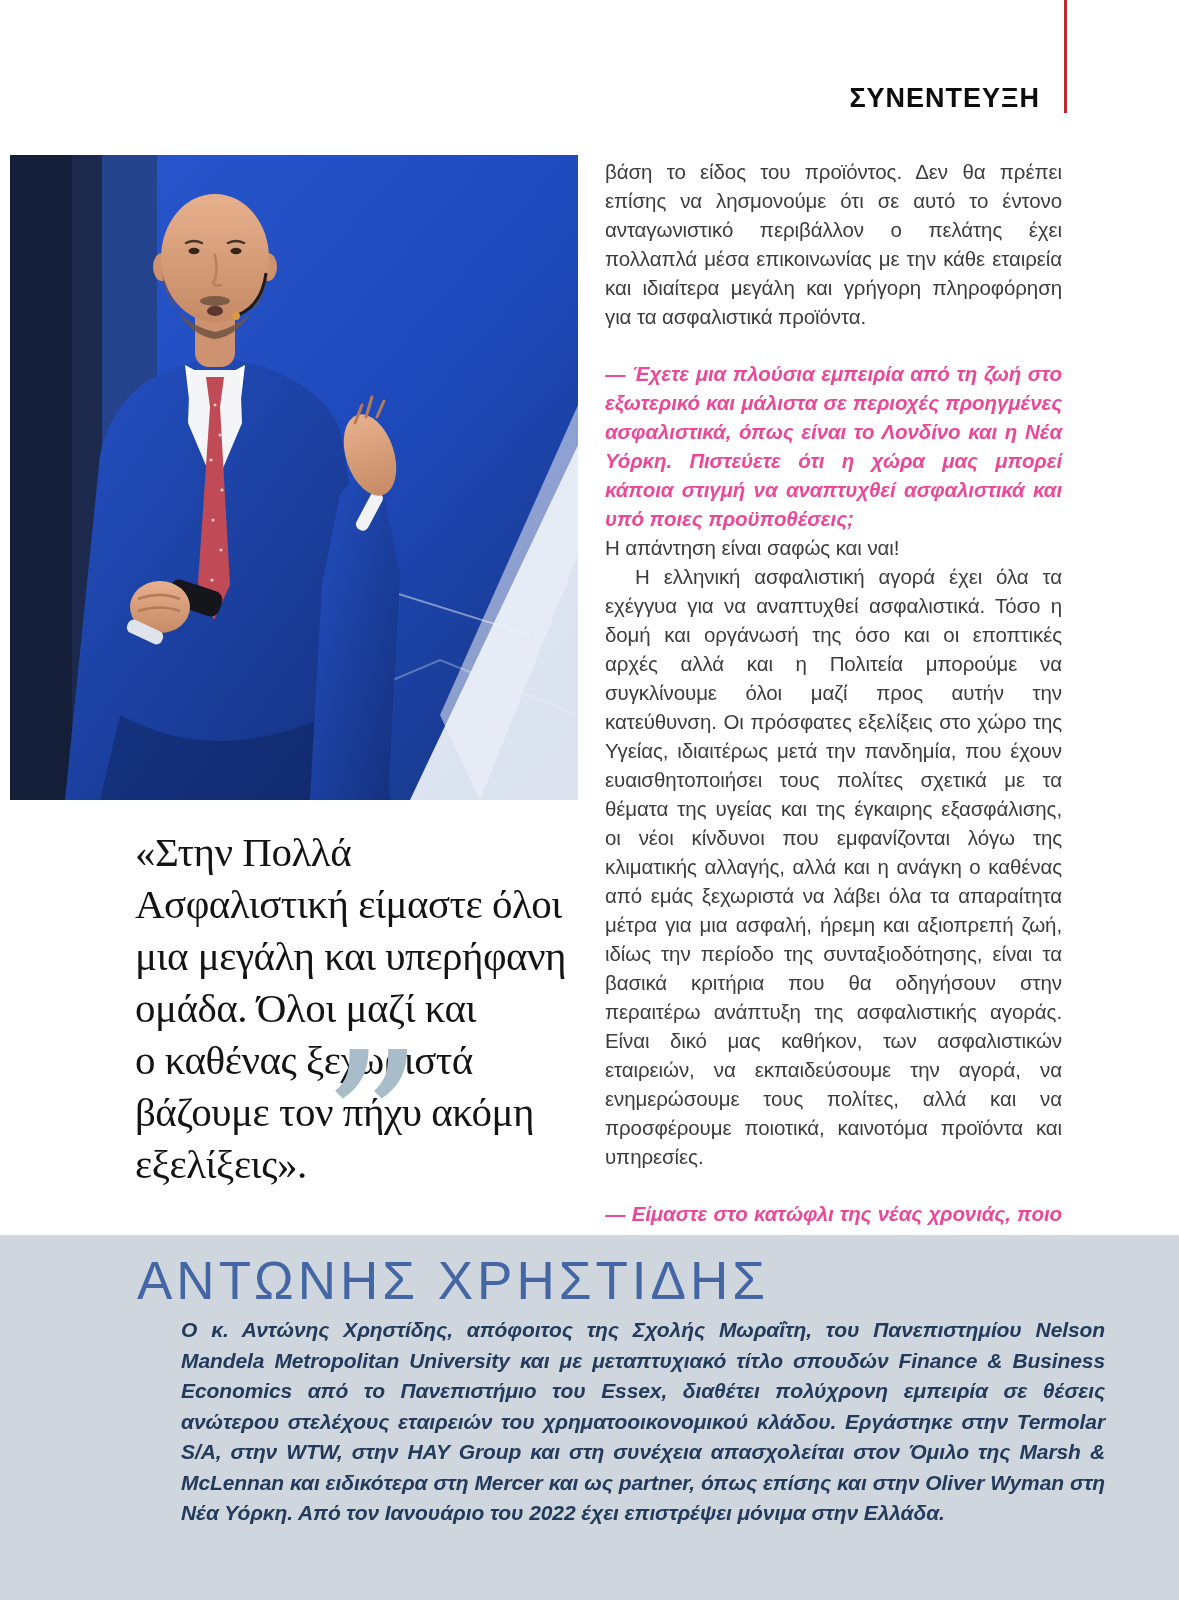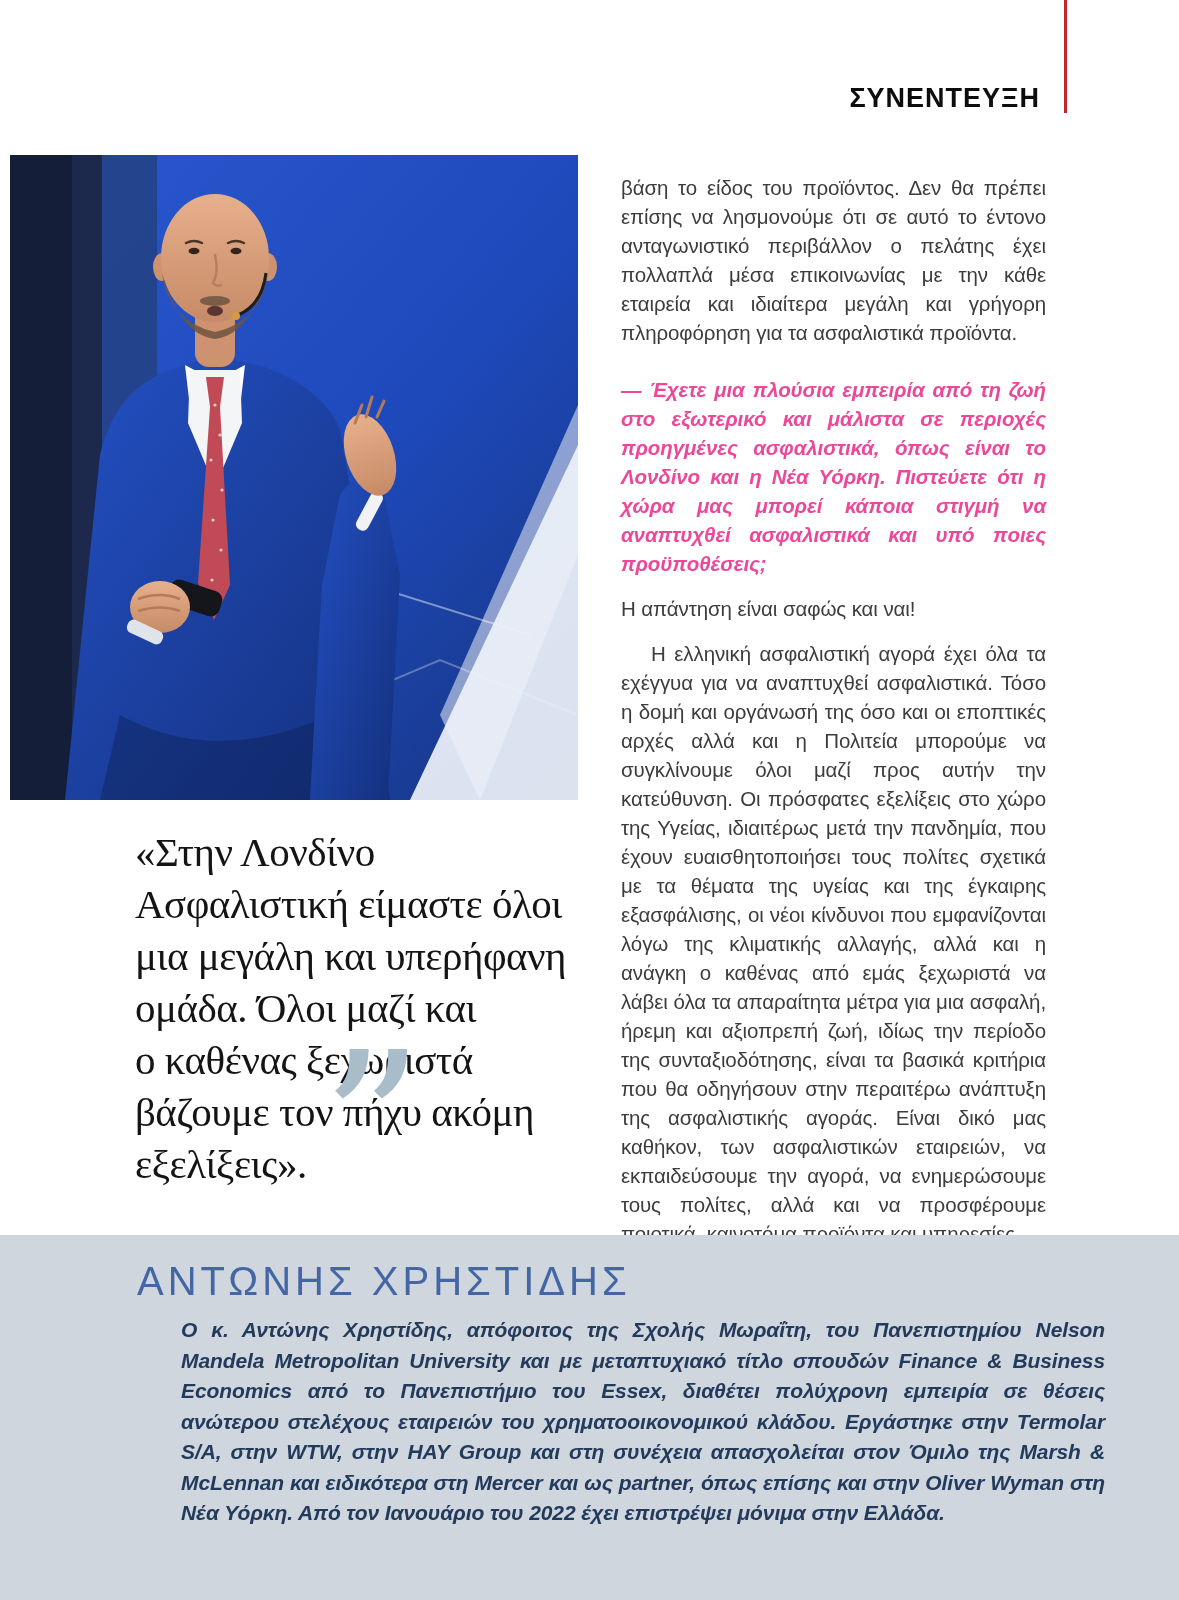--- a/index.html
+++ b/index.html
@@ -24,33 +24,33 @@
   #quote-mark{
     position:absolute;left:186px;top:200px;font-size:200px;line-height:1;
     color:#a9bcc9;font-family:"DejaVu Serif","Liberation Serif",serif;pointer-events:none;
   }
   
   #article-col{
     position:absolute;left:605px;top:157px;width:457px;
     font-size:20.5px;line-height:29px;color:#3c3c3c;text-align:justify;
     letter-spacing:-0.1px;
   }
-  #article-col p{margin:16px;}
+  #article-col p{margin:0;}
   #article-col p.gap{margin-top:28px;}
   #article-col p.q{font-weight:700;font-style:italic;color:#ec4899;}
   #article-col p.indent{text-indent:30px;}
   .nai-badge{
     display:inline-block;background:#cf2127;color:#ffffff;border-top:3px solid #f0d43c;
     font-size:9.5px;font-weight:700;line-height:11px;padding:0 3px 1px 3px;
     letter-spacing:.5px;vertical-align:baseline;margin-left:5px;font-style:normal;
   }
   
   #bio-panel{position:absolute;left:0;top:1235px;width:1179px;height:365px;background:#cfd6dd;}
   #bio-name{
-    position:absolute;left:137px;top:24px;font-size:40px;line-height:44px;
+    position:absolute;left:137px;top:24px;font-size:53px;line-height:44px;
     font-weight:400;letter-spacing:4px;color:#4466a4;
   }
   #bio-text{
     position:absolute;left:137px;top:80px;width:924px;
     font-size:21px;line-height:30.5px;font-weight:700;font-style:italic;
     color:#223a5c;text-align:justify;letter-spacing:-0.1px;margin-left:44px;
   }
 </style>
 </head>
 <body>
@@ -125,21 +125,21 @@
       <circle cx="226" cy="161" r="4" fill="#d99a3f"></circle>
 
       <rect x="158" y="430" width="54" height="26" rx="9" transform="rotate(18 185 443)" fill="#15151c"></rect>
       <ellipse cx="150" cy="452" rx="30" ry="26" fill="url(#skin)"></ellipse>
       <path d="M128,444 Q150,436 170,444 M128,456 Q150,449 170,456" stroke="#b57a57" stroke-width="2.5" fill="none"></path>
       <rect x="116" y="470" width="38" height="14" rx="6" transform="rotate(25 135 477)" fill="#dfe3ea"></rect>
     </svg>
   </div>
 
   <div id="pull-quote">
-    <div>«Στην Λονδίνο</div>
+    <div>«Στην Πολλά</div>
     <div>Ασφαλιστική είμαστε όλοι</div>
     <div>μια μεγάλη και υπερήφανη</div>
     <div>ομάδα. Όλοι μαζί και</div>
     <div>ο καθένας ξεχωριστά</div>
     <div>βάζουμε τον πήχυ ακόμη</div>
     <div>εξελίξεις».</div>
     <span id="quote-mark">”</span>
   </div>
 
   <div id="article-col">

